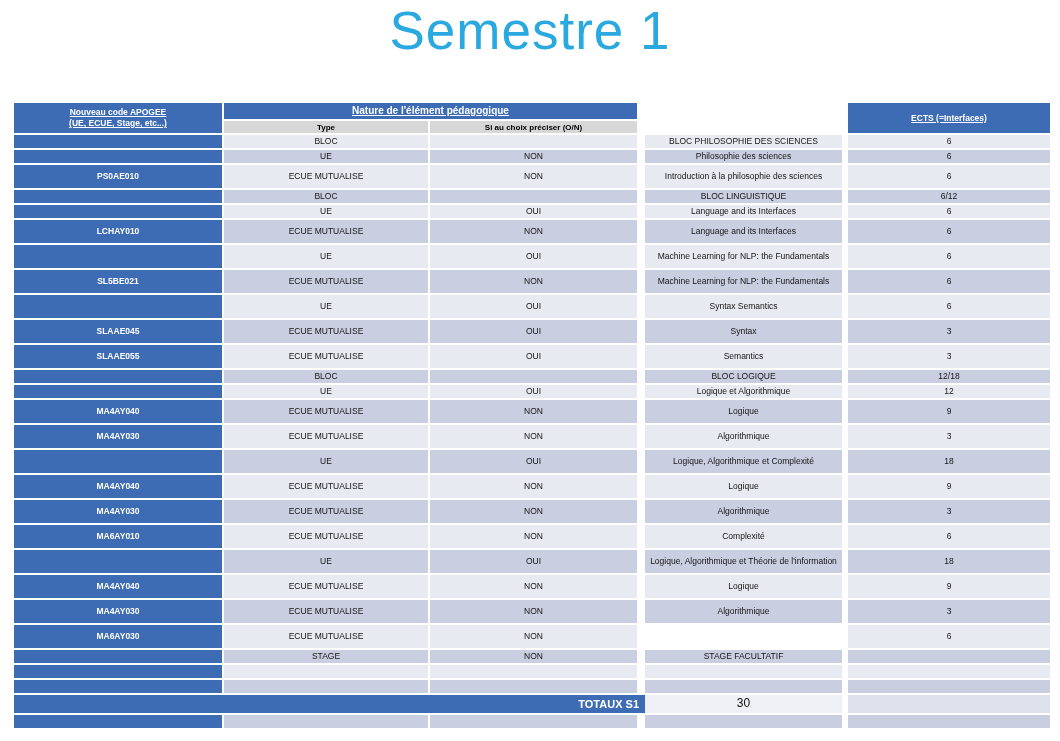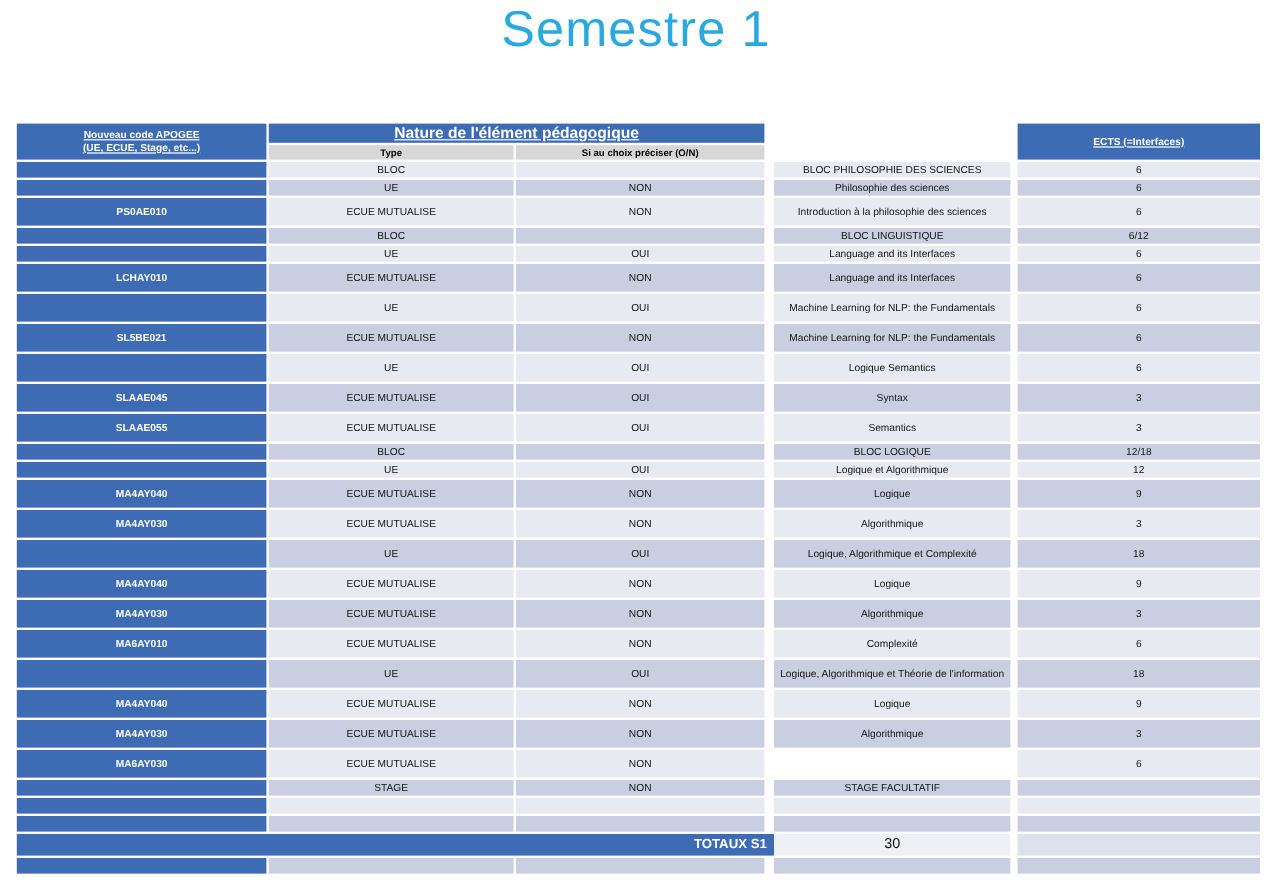--- a/index.html
+++ b/index.html
@@ -1,19 +1,19 @@
 <!DOCTYPE html>
 <html><head>
 <meta charset="utf-8">
 <style>
   html,body{margin:0;padding:0;background:#ffffff;}
   body{font-family:"Liberation Sans",sans-serif;}
   .page{position:relative;width:1060px;height:741px;background:#fff;overflow:hidden;}
   .title{position:absolute;top:0px;left:0;width:100%;text-align:center;
-         font-size:42px;font-weight:300;color:#2aa9e0;margin:0;letter-spacing:1px;}
+         font-size:53px;font-weight:300;color:#2aa9e0;margin:0;letter-spacing:1px;}
   .table{position:absolute;left:14px;top:103px;display:grid;
          grid-template-columns:208px 2px 204px 2px 207px 8px 197px 6px 202px;
          row-gap:2px;background:#ffffff;}
   .cell{display:flex;align-items:center;justify-content:center;
         font-size:8.5px;color:#141414;overflow:hidden;line-height:1.1;text-align:center;}
   .blue{background:#3d6cb4;}
   .code{color:#ffffff;font-weight:bold;}
   .light{background:#e8eaf2;}
   .dark{background:#c9cfe0;}
   .hcell{background:#3d6cb4;color:#ffffff;font-weight:bold;font-size:8.5px;
@@ -30,21 +30,21 @@
 <body>
 
 <div class="page">
   <h1 class="title">Semestre 1</h1>
 
   <div class="table" id="table" style="grid-template-rows: 16px 12px 13px 13px 23px 13px 13px 23px 23px 23px 23px 23px 23px 13px 13px 23px 23px 23px 23px 23px 23px 23px 23px 23px 23px 13px 13px 13px 18px 13px;">
     <div class="hcell" style="grid-row:1/3;grid-column:1;">
       <span>Nouveau code APOGEE</span>
       <span>(UE, ECUE, Stage, etc...)</span>
     </div>
-    <div class="hcell" style="grid-row:1;grid-column:3/6;font-size:13px;">Nature de l'élément pédagogique</div>
+    <div class="hcell" style="grid-row:1;grid-column:3/6;font-size:10px;">Nature de l'élément pédagogique</div>
     <div class="subh" style="grid-row:2;grid-column:3;">Type</div>
     <div class="subh" style="grid-row:2;grid-column:5;">Si au choix préciser (O/N)</div>
     <div class="hcell" style="grid-row:1/3;grid-column:9;">ECTS (=Interfaces)</div>
   <div class="cell blue code" style="grid-area: 3 / 1;"></div>
       <div class="cell light" style="grid-area: 3 / 3;">BLOC</div>
       <div class="cell light" style="grid-area: 3 / 5;"></div>
       <div class="cell light" style="grid-area: 3 / 7;">BLOC PHILOSOPHIE DES SCIENCES</div>
       <div class="cell light" style="grid-area: 3 / 9;">6</div>
       <div class="cell blue code" style="grid-area: 4 / 1;"></div>
       <div class="cell dark" style="grid-area: 4 / 3;">UE</div>
@@ -77,21 +77,21 @@
       <div class="cell light" style="grid-area: 9 / 7;">Machine Learning for NLP: the Fundamentals</div>
       <div class="cell light" style="grid-area: 9 / 9;">6</div>
       <div class="cell blue code" style="grid-area: 10 / 1;">SL5BE021</div>
       <div class="cell dark" style="grid-area: 10 / 3;">ECUE MUTUALISE</div>
       <div class="cell dark" style="grid-area: 10 / 5;">NON</div>
       <div class="cell dark" style="grid-area: 10 / 7;">Machine Learning for NLP: the Fundamentals</div>
       <div class="cell dark" style="grid-area: 10 / 9;">6</div>
       <div class="cell blue code" style="grid-area: 11 / 1;"></div>
       <div class="cell light" style="grid-area: 11 / 3;">UE</div>
       <div class="cell light" style="grid-area: 11 / 5;">OUI</div>
-      <div class="cell light" style="grid-area: 11 / 7;">Logique Semantics</div>
+      <div class="cell light" style="grid-area: 11 / 7;">Syntax Semantics</div>
       <div class="cell light" style="grid-area: 11 / 9;">6</div>
       <div class="cell blue code" style="grid-area: 12 / 1;">SLAAE045</div>
       <div class="cell dark" style="grid-area: 12 / 3;">ECUE MUTUALISE</div>
       <div class="cell dark" style="grid-area: 12 / 5;">OUI</div>
       <div class="cell dark" style="grid-area: 12 / 7;">Syntax</div>
       <div class="cell dark" style="grid-area: 12 / 9;">3</div>
       <div class="cell blue code" style="grid-area: 13 / 1;">SLAAE055</div>
       <div class="cell light" style="grid-area: 13 / 3;">ECUE MUTUALISE</div>
       <div class="cell light" style="grid-area: 13 / 5;">OUI</div>
       <div class="cell light" style="grid-area: 13 / 7;">Semantics</div>

